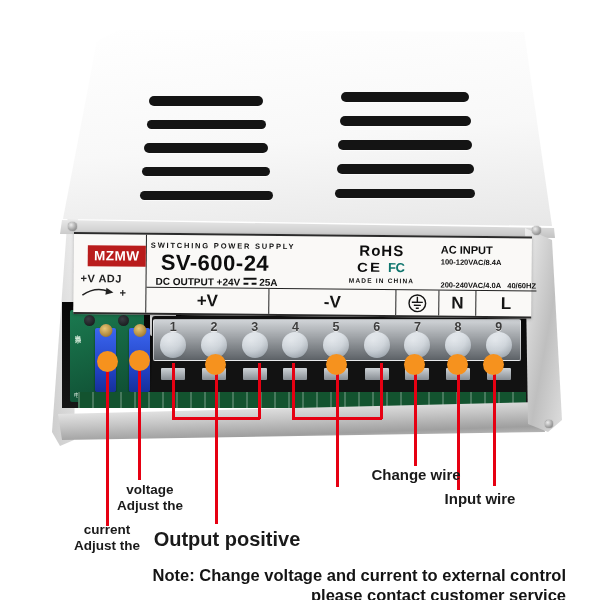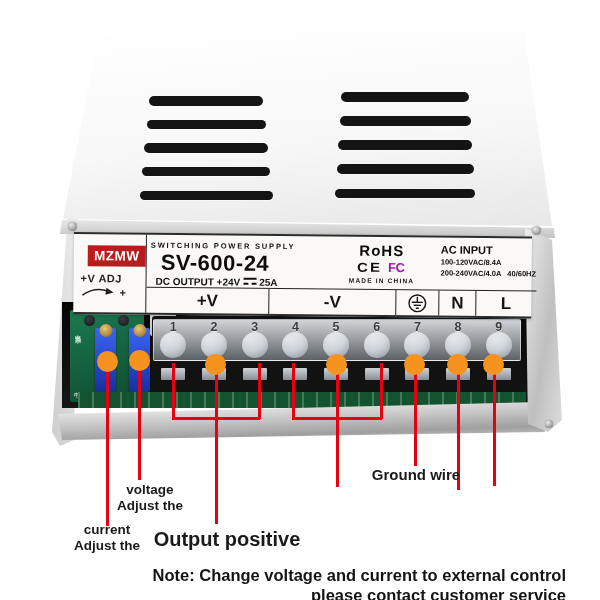--- a/index.html
+++ b/index.html
@@ -83,26 +83,26 @@
   .block-model{width:176px;padding:6px 0 0 4px;}
   .sps-title{font-size:7.5px;font-weight:700;letter-spacing:1.8px;white-space:nowrap;color:#111;}
   .model{font-size:22px;font-weight:700;letter-spacing:.5px;line-height:1;margin:2px 0 0 10px;color:#0d0d0d;}
   .dcline{display:flex;align-items:center;gap:3px;font-size:10px;font-weight:700;margin:2px 0 0 5px;color:#111;white-space:nowrap;}
   .dc-sym{display:inline-block;width:13px;height:7px;border-top:2px solid #111;position:relative;}
   .dc-sym::after{content:"";position:absolute;left:0;right:0;top:3px;border-top:2px dashed #111;}
   .block-cert{width:110px;text-align:center;padding-top:5px;}
   .rohs{font-size:15px;font-weight:700;letter-spacing:1px;color:#0d0d0d;}
   .marks{display:flex;justify-content:center;align-items:center;gap:7px;margin-top:1px;}
   .ce{font-size:13px;font-weight:700;letter-spacing:2px;transform:scaleX(1.15);color:#0d0d0d;}
-  .fcc{font-size:13px;font-weight:800;letter-spacing:-.5px;color:#a21caf;}
+  .fcc{font-size:13px;font-weight:800;letter-spacing:-.5px;color:#0f766e;}
   .madein{font-size:6.5px;font-weight:700;letter-spacing:1.2px;margin-top:2px;white-space:nowrap;color:#111;}
   .block-ac{flex:1;padding:6px 0 0 4px;font-weight:700;white-space:nowrap;color:#0d0d0d;}
   .ac-title{font-size:11px;}
   .ac-line{font-size:7.5px;margin-top:2px;}
-  .ac-line2{display:flex;gap:6px;font-size:7.5px;margin-top:2px;}
+  .ac-line2{display:flex;gap:6px;font-size:7.5px;margin-top:14px;}
   .label-bottom{height:27px;border-top:1.5px solid #222;display:flex;align-items:stretch;}
   .tlabel{display:flex;align-items:center;justify-content:center;font-size:17px;font-weight:600;color:#141414;}
   .tl-pos{width:122px;border-right:1.5px solid #222;}
   .tl-neg{width:126px;border-right:1.5px solid #222;}
   .tl-gnd{width:42px;border-right:1.5px solid #222;}
   .tl-n{width:36px;border-right:1.5px solid #222;}
   .tl-l{flex:1;}
 
   
   .rl{position:absolute;width:2.5px;background:#e60012;}
@@ -295,21 +295,22 @@
 
   <div class="ann ann-sm" style="left:105px;top:482px;width:90px;">
     <div>voltage</div>
     <div>Adjust the</div>
   </div>
   <div class="ann ann-sm" style="left:62px;top:522px;width:90px;">
     <div>current</div>
     <div>Adjust the</div>
   </div>
   <div class="ann ann-pos" style="left:132px;top:528px;width:190px;">Output positive</div>
-  <div class="ann ann-md" style="left:356px;top:466px;width:120px;">Ground wire</div>
+  <div class="ann ann-md" style="left:356px;top:466px;width:120px;">Change wire</div>
   <div class="ann ann-md" style="left:425px;top:490px;width:110px;">
+    <div>Input wire</div>
   </div>
   <div class="note">
     <div>Note: Change voltage and current to external control</div>
     <div>please contact customer service</div>
   </div>
 
 </div>
 
 </body></html>

